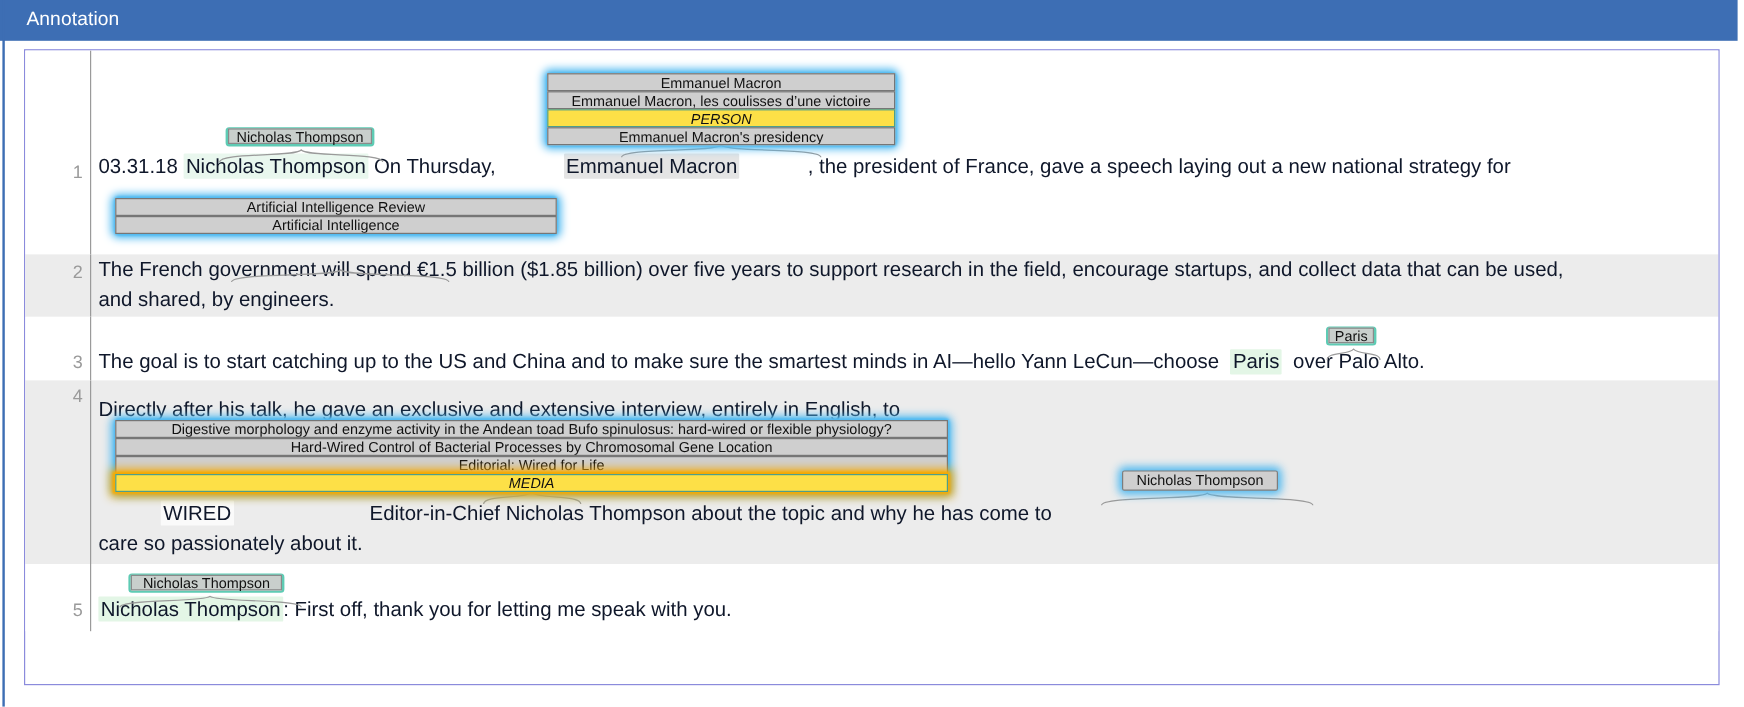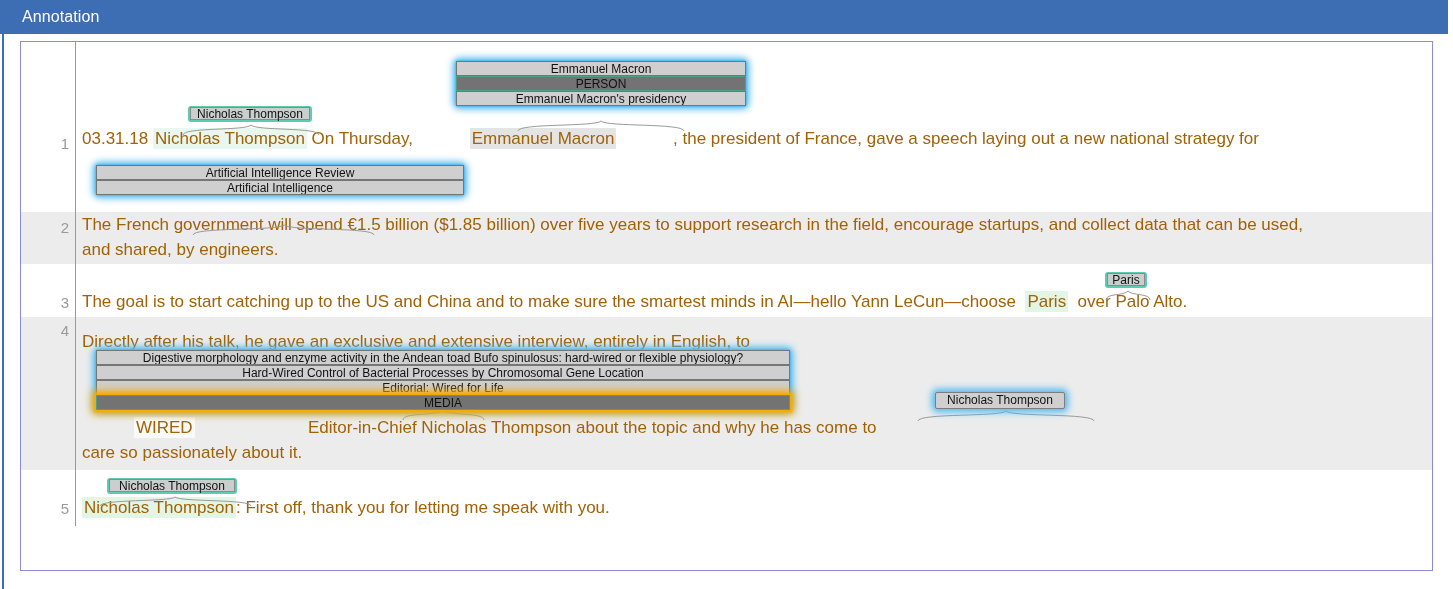--- a/index.html
+++ b/index.html
@@ -81,21 +81,21 @@
     color: #1a1a2e;
   }
 
   
   .tline {
     position: relative;
     height: 26px;
     line-height: 26px;
     white-space: pre;
     font-size: 17px;
-    color: #a16207;
+    color: #0f172a;
   }
 
   
   .hl { padding: 1px 2px; border-radius: 1px; }
   .hl-mint  { background: #e9f7ee; }
   .hl-gray  { background: #e4e4e4; }
   .hl-green { background: #e3f6e6; }
   .hl-white { background: #fafafa; }
 
   
@@ -115,21 +115,21 @@
     line-height: 14px;
     height: 15px;
     text-align: center;
     white-space: nowrap;
     border: 1px solid #767676;
     color: #111;
     overflow: hidden;
     position: relative;
   }
   .lab-gray  { background: #cfcfcf; }
-  .lab-teal  { background: #737373; border-color: #4e9e8c; }
+  .lab-teal  { background: #fde047; border-color: #4e9e8c; font-style: italic; }
   
   .lab-teal.sel {
     box-shadow: 0 0 8px 4px #f5a800, 0 0 2px 2px #ffb400;
     z-index: 7;
   }
 
   
   .chip {
     position: absolute;
     font-size: 12px;
@@ -190,20 +190,21 @@
   <div id="annotation-panel">
 
     <div class="sent-row" style="height:170px;">
       <div class="gutter">
         <span class="num" style="top:94px;">1</span>
       </div>
       <div class="content">
 
         <div class="tower glow-blue" style="left:380px; top:19px; width:290px;">
           <div class="lab lab-gray">Emmanuel Macron</div>
+          <div class="lab lab-gray">Emmanuel Macron, les coulisses d’une victoire</div>
           <div class="lab lab-teal">PERSON</div>
           <div class="lab lab-gray">Emmanuel Macron's presidency</div>
         </div>
         <div class="brace" style="left:440px; top:78px;">
           <svg width="170" height="12" viewBox="0 0 170 12">
             <path d="M2 11 C2 3, 80 7, 85 1 C90 7, 168 3, 168 11" fill="none" stroke="#9a9a9a" stroke-width="1"></path>
           </svg>
         </div>
 
         <div class="chip teal-flat" style="left:112px; top:64px; width:124px;">

